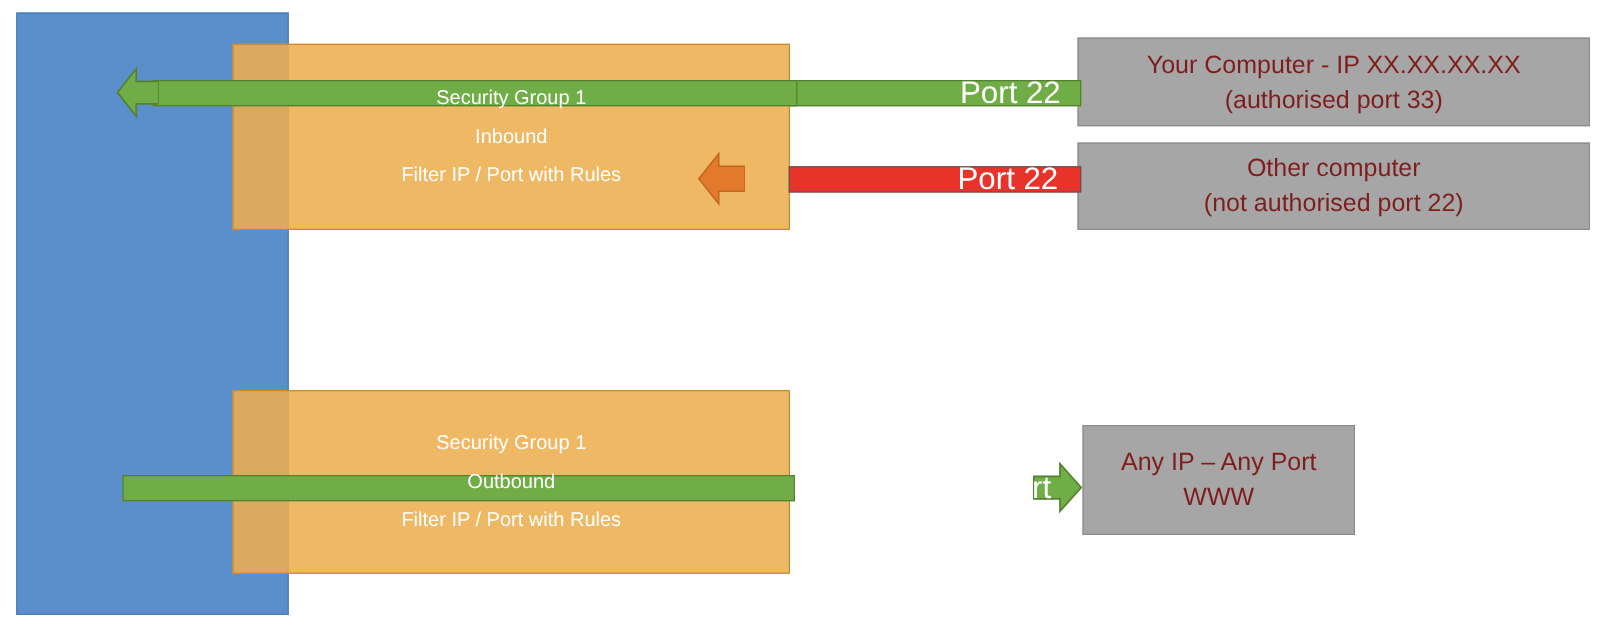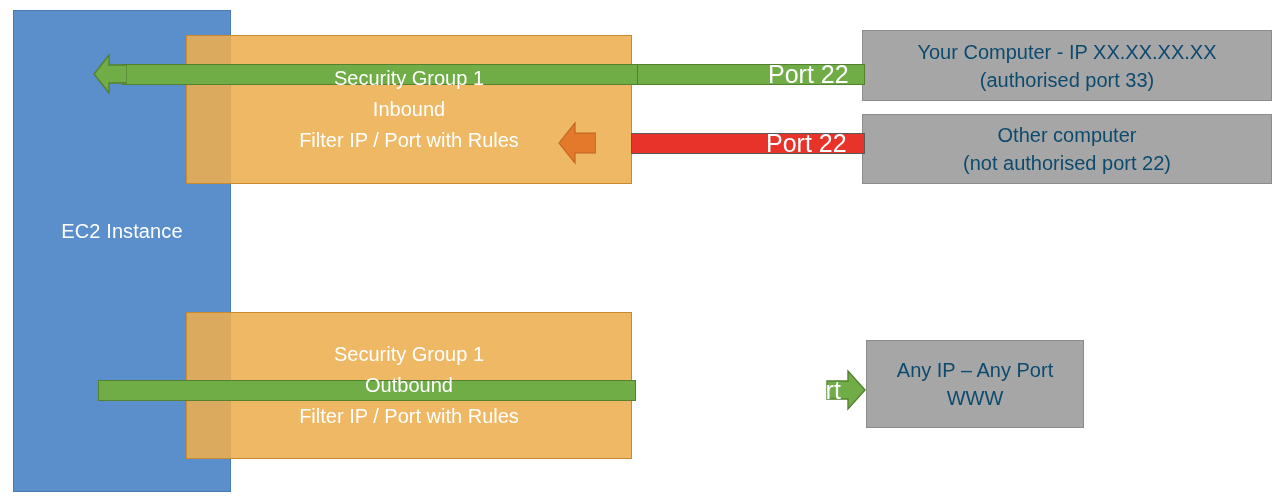--- a/index.html
+++ b/index.html
@@ -49,34 +49,34 @@
     justify-content: center;
   }
   .sg-inbound  { left: 186px; top: 35px;  width: 446px; height: 149px; }
   .sg-outbound { left: 186px; top: 312px; width: 446px; height: 147px; }
   .sg-text {
     position: relative;
     z-index: 6;
     width: 100%;
     text-align: center;
     color: #ffffff;
-    font-size: 20px;
+    font-size: 16px;
     line-height: 31px;
     pointer-events: none;
   }
   .sg-text span { display: block; white-space: nowrap; }
 
   
   .gray-box {
     background: #A6A6A6;
     border: 1px solid #8c8c8c;
     display: flex;
     align-items: center;
     justify-content: center;
-    color: #0c4a6e;
+    color: #7f1d1d;
     font-size: 20px;
     line-height: 28px;
     text-align: center;
   }
   .gray-box span { display: block; white-space: nowrap; }
   .box-your-computer  { left: 862px; top: 30px;  width: 410px; height: 71px; }
   .box-other-computer { left: 862px; top: 114px; width: 410px; height: 70px; }
   .box-www            { left: 866px; top: 340px; width: 218px; height: 88px; }
 
   
@@ -114,21 +114,20 @@
   
   .bar-under { z-index: 2; }
 </style>
 </head>
 <body>
 
 <div id="canvas">
 
   <div class="node ec2-box"></div>
   <div class="ec2-label">
-    <span>EC2 Instance</span>
   </div>
 
   <div class="bar bar-green bar-in-green-right"></div>
   <div class="bar bar-green bar-in-green-left bar-under"></div>
   <div class="arrowhead arrow-left-green">
     <svg viewBox="0 0 34 44" width="34" height="44">
       <polygon points="1,22 16,3 16,13 34,13 34,31 16,31 16,41" fill="#70AD47" stroke="#54812f" stroke-width="1.4"></polygon>
     </svg>
   </div>
 

